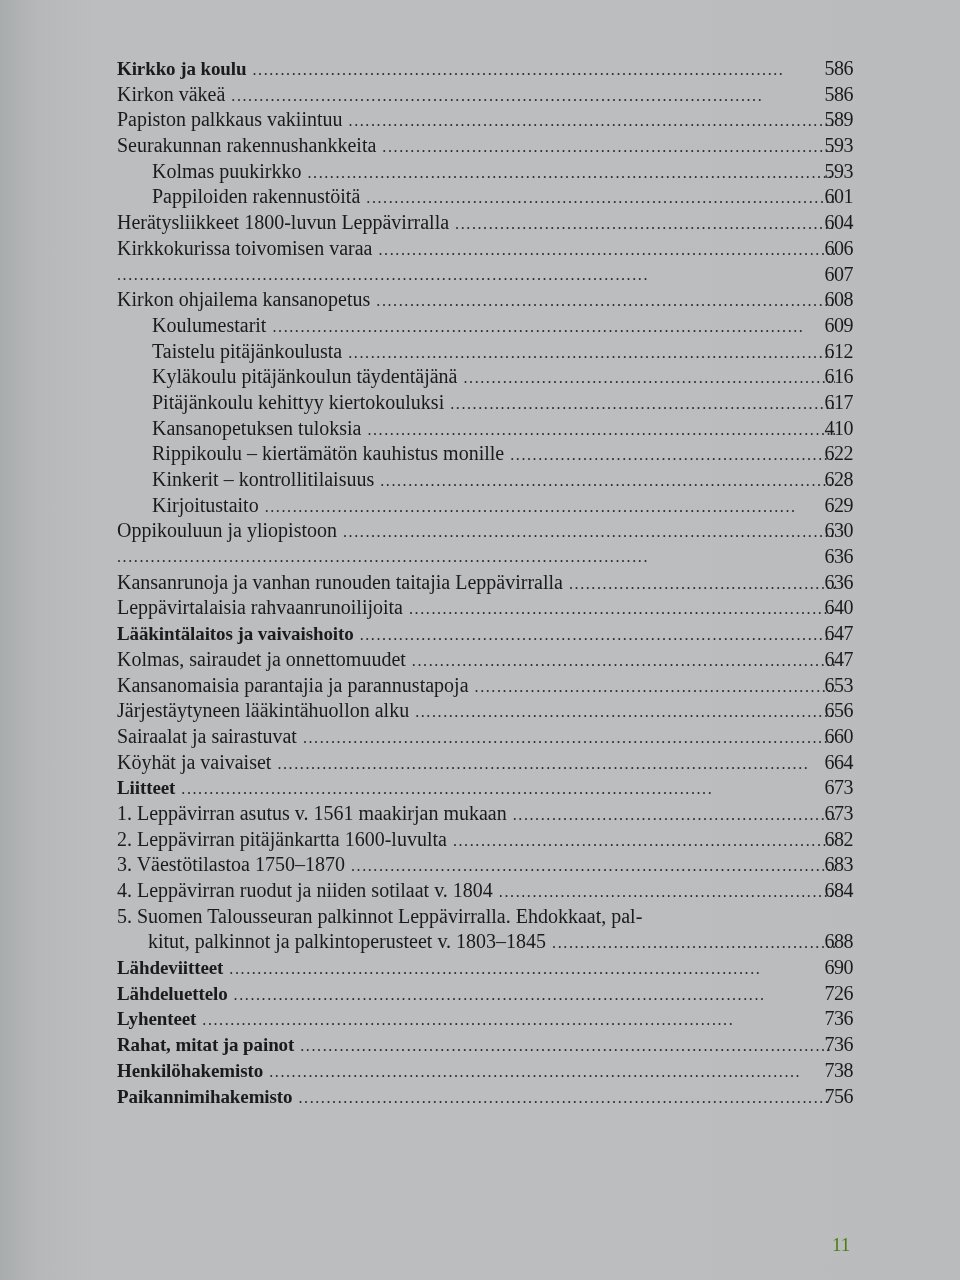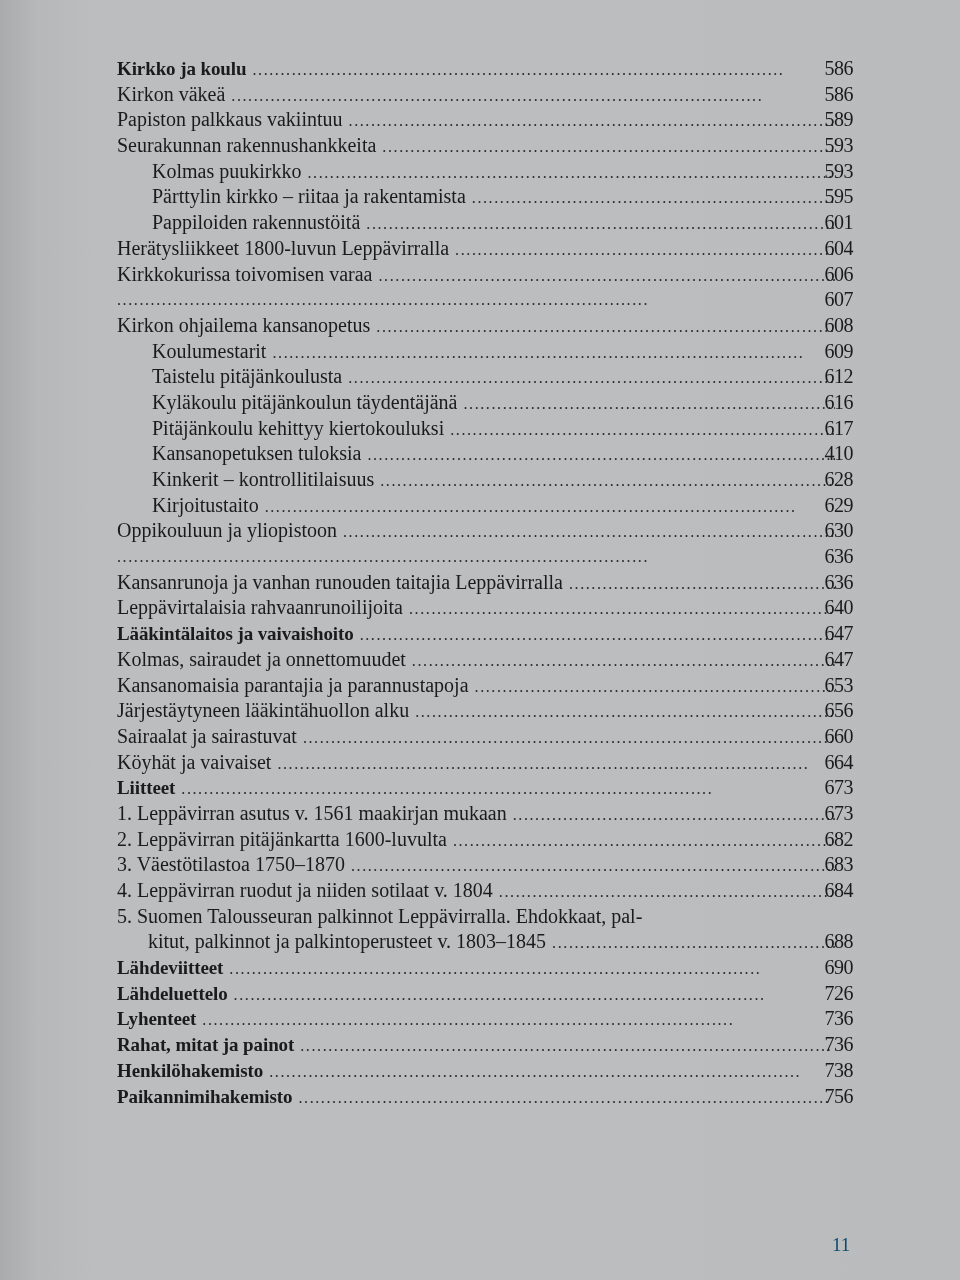--- a/index.html
+++ b/index.html
@@ -62,21 +62,21 @@
     font-size: 20px;
     letter-spacing: -0.5px;
   }
   .row.wrap-first .leader { visibility: hidden; }
   .row.wrap-cont .title { padding-left: 31px; }
   .page-number {
     position: absolute;
     left: 832px;
     top: 1234px;
     font-size: 19px;
-    color: #0c4a6e;
+    color: #4d7c0f;
   }
 </style>
 </head>
 <body>
 
 <div class="page">
   <div class="toc">
 
     <div class="row bold">
       <span class="title">Kirkko ja koulu</span>
@@ -97,25 +97,20 @@
       <span class="title">Seurakunnan rakennushankkeita</span>
       <span class="leader"></span>
       <span class="pg">593</span>
     </div>
     <div class="row indent">
       <span class="title">Kolmas puukirkko</span>
       <span class="leader"></span>
       <span class="pg">593</span>
     </div>
     <div class="row indent">
-      <span class="title">Pärttylin kirkko – riitaa ja rakentamista</span>
-      <span class="leader"></span>
-      <span class="pg">595</span>
-    </div>
-    <div class="row indent">
       <span class="title">Pappiloiden rakennustöitä</span>
       <span class="leader"></span>
       <span class="pg">601</span>
     </div>
     <div class="row">
       <span class="title">Herätysliikkeet 1800-luvun Leppävirralla</span>
       <span class="leader"></span>
       <span class="pg">604</span>
     </div>
     <div class="row">
@@ -149,20 +144,25 @@
     </div>
     <div class="row indent">
       <span class="title">Pitäjänkoulu kehittyy kiertokouluksi</span>
       <span class="leader"></span>
       <span class="pg">617</span>
     </div>
     <div class="row indent">
       <span class="title">Kansanopetuksen tuloksia</span>
       <span class="leader"></span>
       <span class="pg">410</span>
+    </div>
+    <div class="row indent">
+      <span class="title">Rippikoulu – kiertämätön kauhistus monille</span>
+      <span class="leader"></span>
+      <span class="pg">622</span>
     </div>
     <div class="row indent">
       <span class="title">Kinkerit – kontrollitilaisuus</span>
       <span class="leader"></span>
       <span class="pg">628</span>
     </div>
     <div class="row indent">
       <span class="title">Kirjoitustaito</span>
       <span class="leader"></span>
       <span class="pg">629</span>

